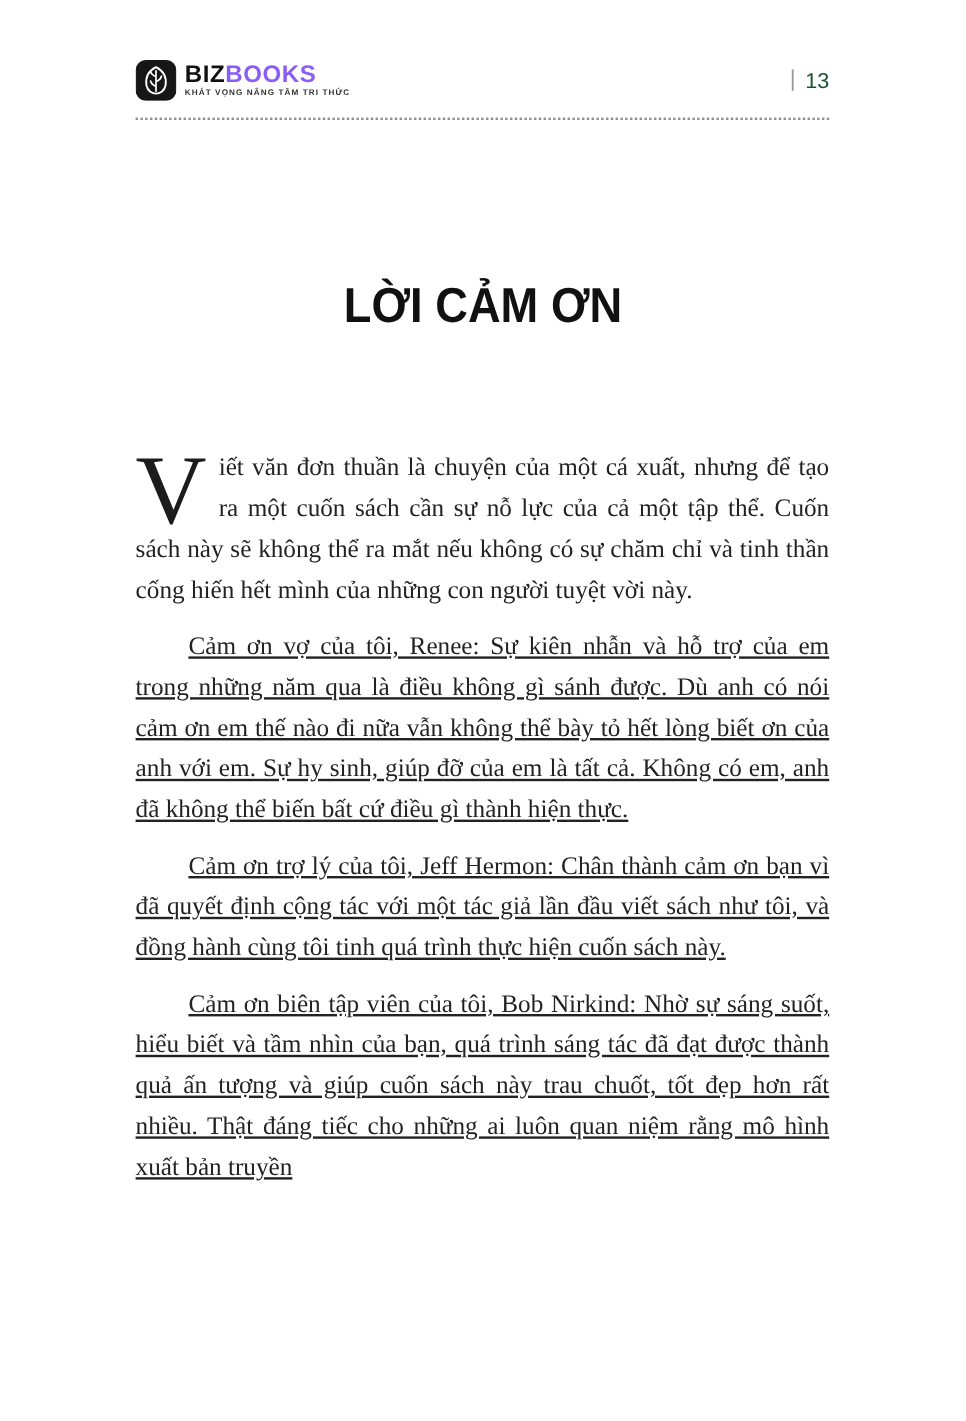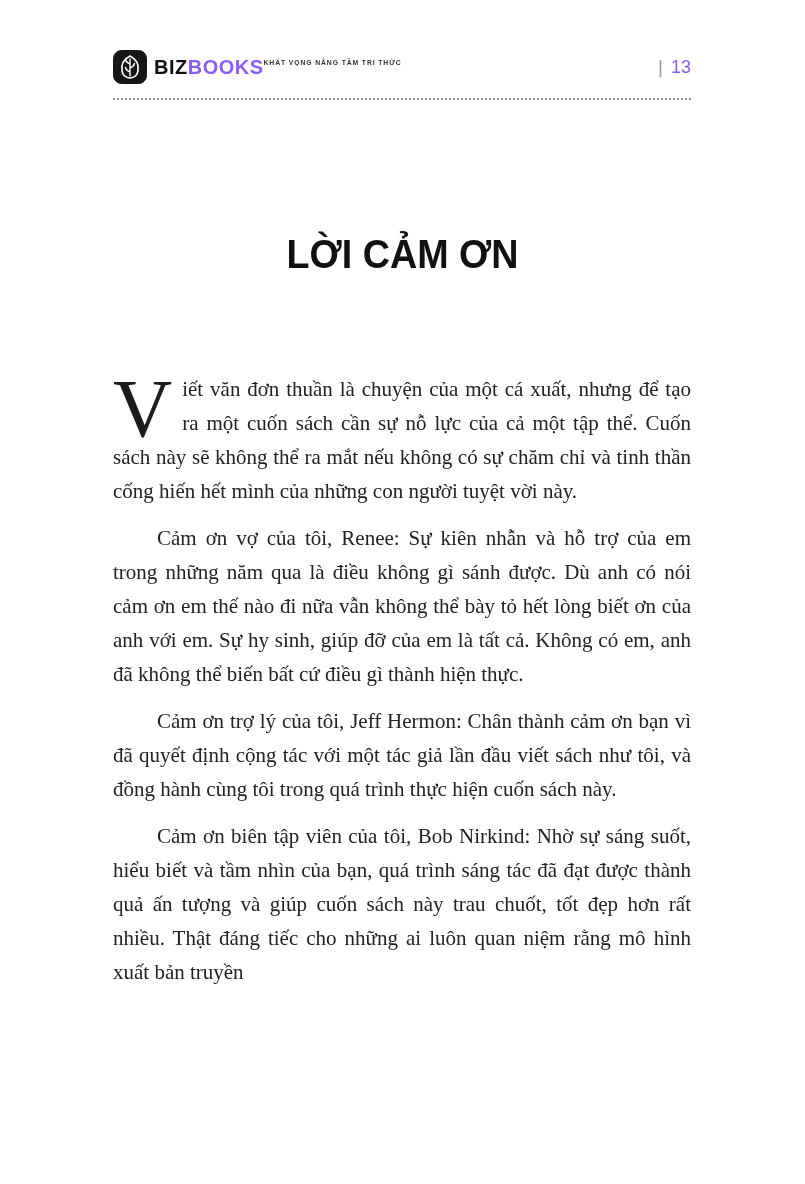--- a/index.html
+++ b/index.html
@@ -31,21 +31,21 @@
     align-items: center;
     gap: 7px;
   }
   .logo-icon {
     width: 34px;
     height: 34px;
     flex: 0 0 auto;
   }
   .logo-text-block {
     display: flex;
-    flex-direction: row;
+    flex-direction: column;
     line-height: 1;
   }
   .logo-wordmark {
     font-family: "Liberation Sans", sans-serif;
     font-weight: 700;
     font-size: 20px;
     letter-spacing: 0.5px;
     color: #111;
     display: flex;
   }
@@ -68,21 +68,21 @@
     font-size: 18px;
     color: #3a3a3a;
   }
   .page-number-bar {
     color: #9a9a9a;
     font-weight: 400;
     font-size: 19px;
   }
   .page-number {
     font-weight: 400;
-    color: #8b5cf6;
+    color: #14532d;
   }
   
   .chapter-title {
     position: absolute;
     top: 231px;
     left: 0;
     width: 805px;
     text-align: center;
     font-family: "Liberation Sans", sans-serif;
     font-weight: 700;
@@ -96,21 +96,21 @@
     position: absolute;
     top: 372px;
     left: 113px;
     width: 578px;
     font-size: 21px;
     line-height: 34px;
     text-align: justify;
     color: #222;
   }
   .body-text p { margin-bottom: 13px; }
-  .body-text p.indent { text-indent: 44px; }
+  .body-text p.indent { text-indent: 44px; text-decoration: underline; }
   .dropcap {
     float: left;
     font-size: 82px;
     line-height: 62px;
     padding: 6px 10px 0 0;
     font-family: "Liberation Serif", serif;
     color: #1c1c1c;
   }
 </style>
 </head>
@@ -139,17 +139,17 @@
     </div>
   </div>
 
   <div class="chapter-title">LỜI CẢM ƠN</div>
 
   <div class="body-text">
     <p>
       <span class="dropcap">V</span><span>iết văn đơn thuần là chuyện của một cá xuất, nhưng để tạo ra một cuốn sách cần sự nỗ lực của cả một tập thể. Cuốn sách này sẽ không thể ra mắt nếu không có sự chăm chỉ và tinh thần cống hiến hết mình của những con người tuyệt vời này.</span>
     </p>
     <p class="indent">Cảm ơn vợ của tôi, Renee: Sự kiên nhẫn và hỗ trợ của em trong những năm qua là điều không gì sánh được. Dù anh có nói cảm ơn em thế nào đi nữa vẫn không thể bày tỏ hết lòng biết ơn của anh với em. Sự hy sinh, giúp đỡ của em là tất cả. Không có em, anh đã không thể biến bất cứ điều gì thành hiện thực.</p>
-    <p class="indent">Cảm ơn trợ lý của tôi, Jeff Hermon: Chân thành cảm ơn bạn vì đã quyết định cộng tác với một tác giả lần đầu viết sách như tôi, và đồng hành cùng tôi trong quá trình thực hiện cuốn sách này.</p>
+    <p class="indent">Cảm ơn trợ lý của tôi, Jeff Hermon: Chân thành cảm ơn bạn vì đã quyết định cộng tác với một tác giả lần đầu viết sách như tôi, và đồng hành cùng tôi tinh quá trình thực hiện cuốn sách này.</p>
     <p class="indent">Cảm ơn biên tập viên của tôi, Bob Nirkind: Nhờ sự sáng suốt, hiểu biết và tầm nhìn của bạn, quá trình sáng tác đã đạt được thành quả ấn tượng và giúp cuốn sách này trau chuốt, tốt đẹp hơn rất nhiều. Thật đáng tiếc cho những ai luôn quan niệm rằng mô hình xuất bản truyền</p>
   </div>
 
 </div>
 
 </body></html>

